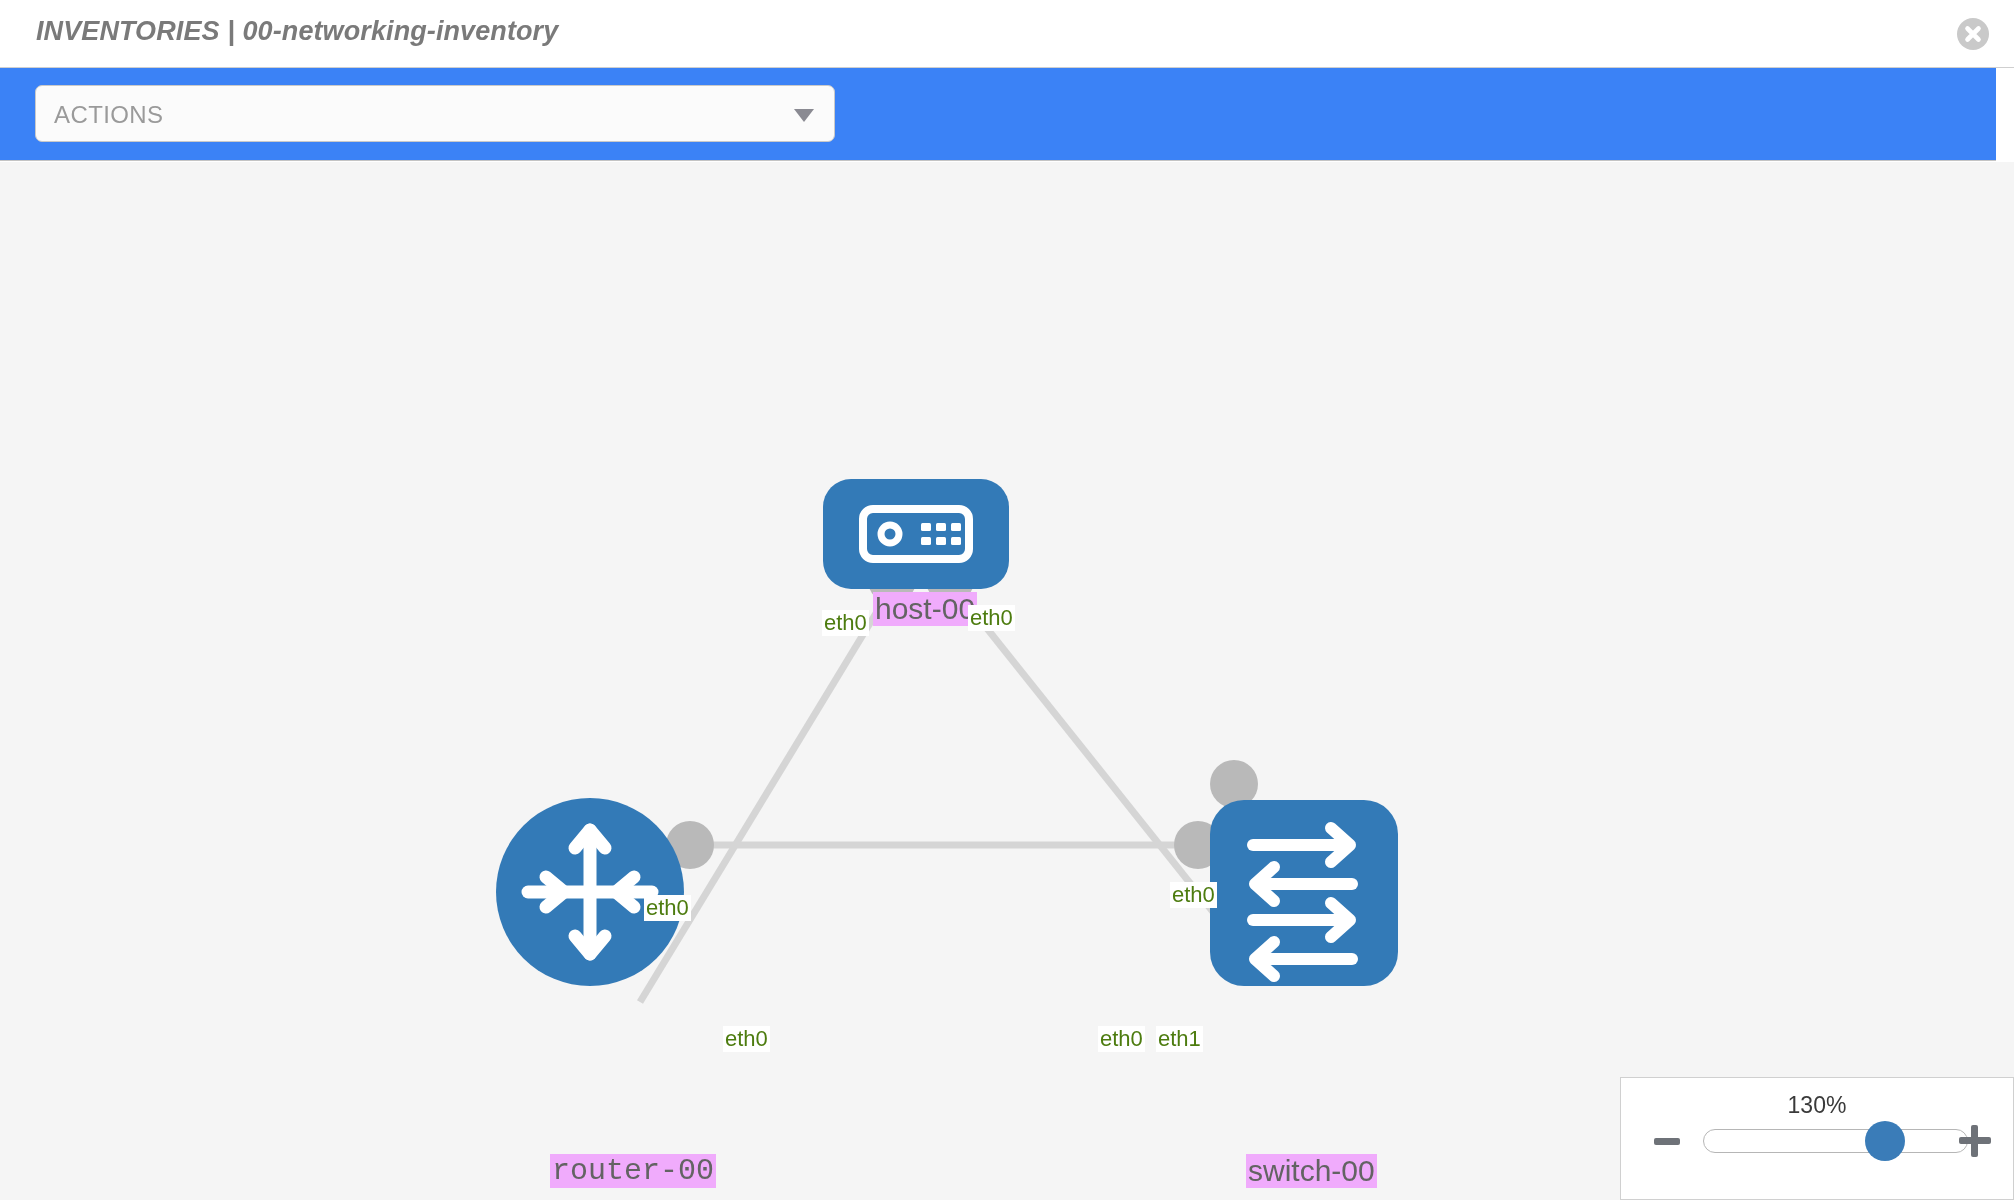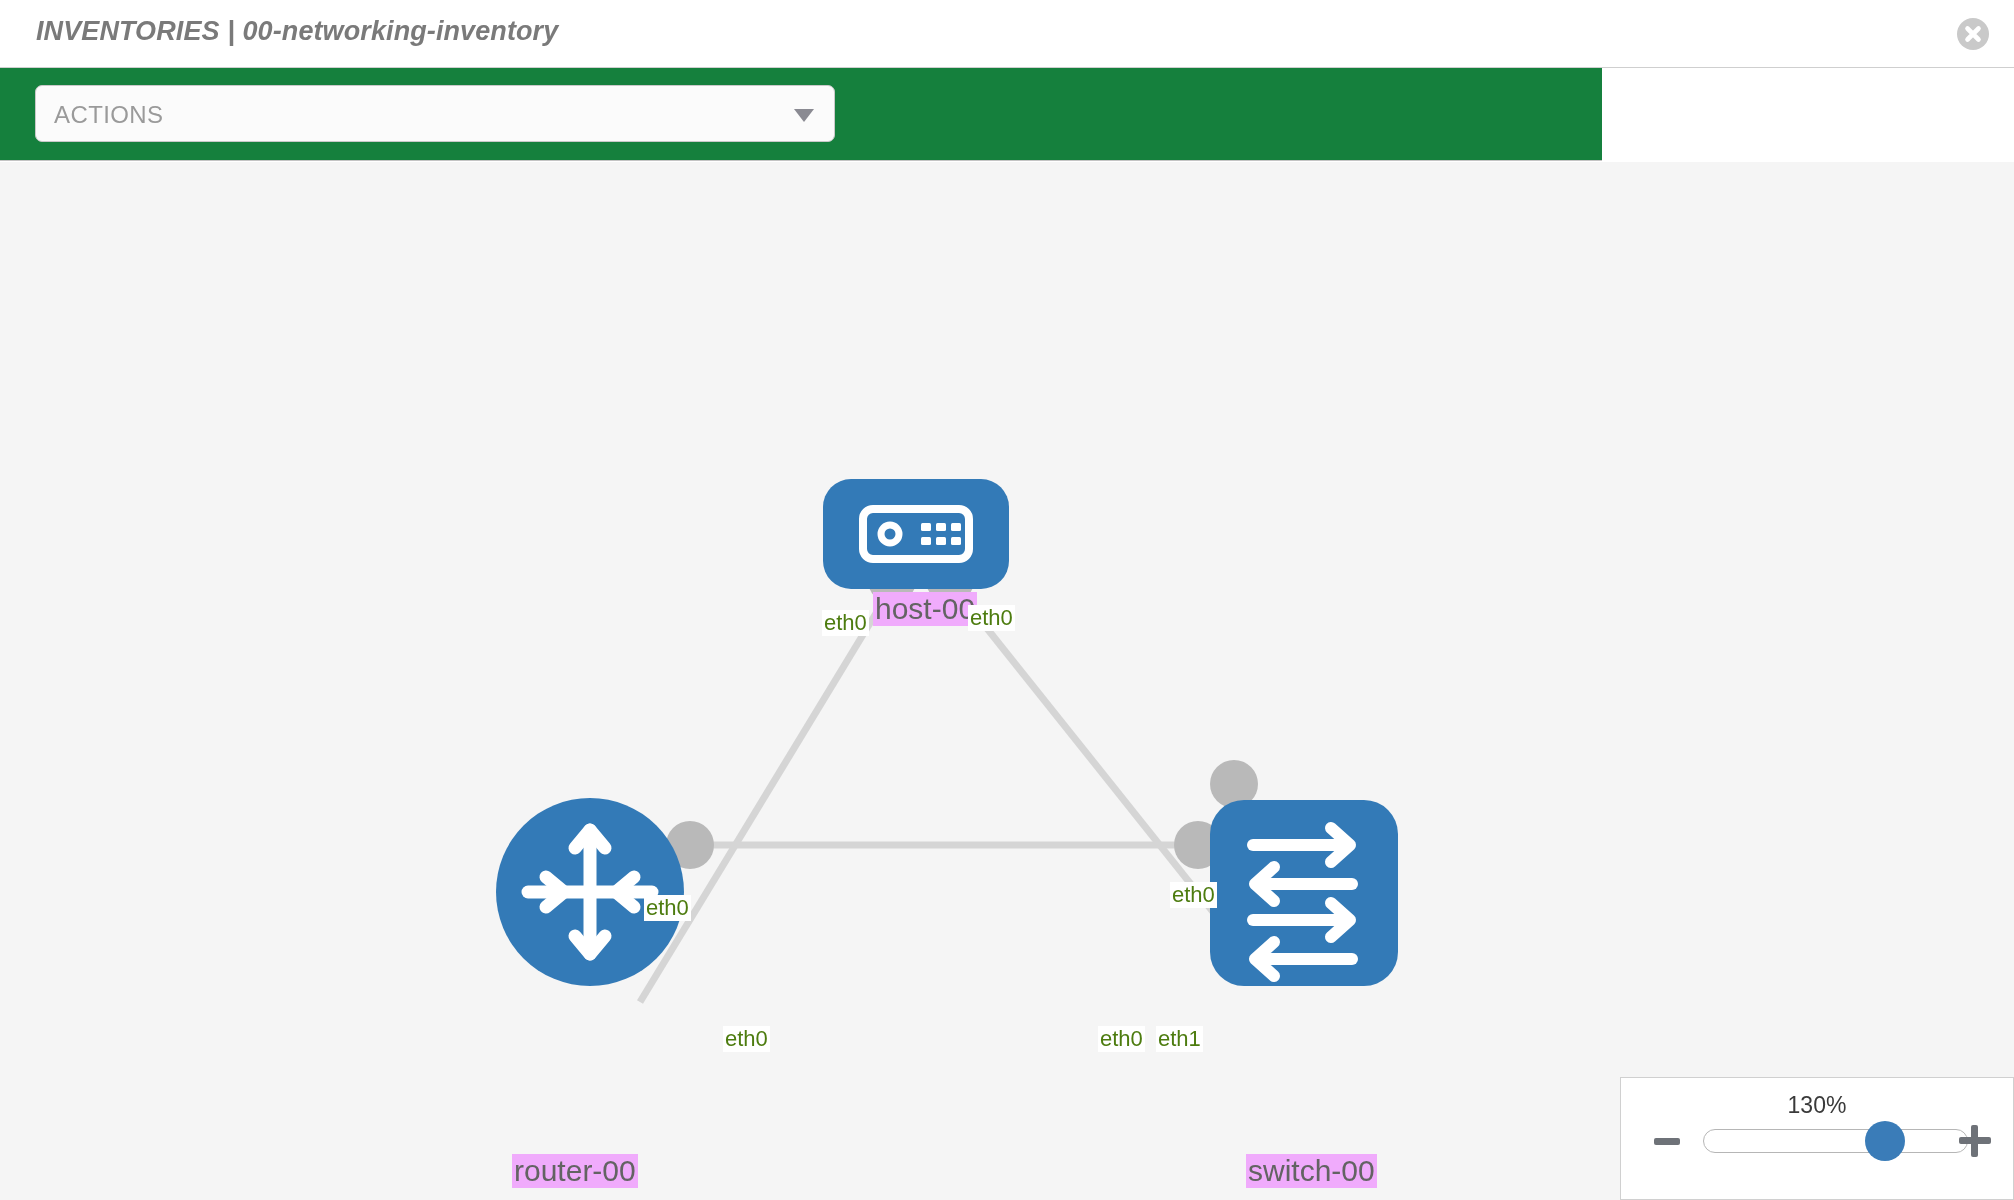--- a/index.html
+++ b/index.html
@@ -27,22 +27,22 @@
   }
   #close-button {
     position: absolute; right: 24px; top: 17px;
     width: 34px; height: 34px;
     cursor: pointer;
   }
 
   
   #toolbar {
     position: absolute; top: 68px; left: 0;
-    width: 1602px; height: 93px;
-    background: #15803d;
+    width: 1996px; height: 93px;
+    background: #3b82f6;
     border-bottom: 1px solid #c4c4c4;
   }
   #actions-select {
     position: absolute; left: 35px; top: 17px;
     width: 800px; height: 57px;
     background: #fbfbfb;
     border: 1px solid #c9c9c9;
     border-radius: 7px;
     cursor: pointer;
   }
@@ -254,21 +254,21 @@
           <path d="M1274 705 L1255 722 L1274 739"></path>
         <path d="M1253 758 H1348"></path>
           <path d="M1331 741 L1350 758 L1331 775"></path>
         <path d="M1352 797 H1257"></path>
           <path d="M1274 780 L1255 797 L1274 814"></path>
       </g>
     </g>
   </svg>
 
   <div class="node-name" style="left:873px; top:430px;">host-00</div>
-  <div class="node-name" style="left:512px; top:992px;">router-00</div>
+  <div class="node-name" style="left:550px; top:992px;font-family:Liberation Mono, monospace;">router-00</div>
   <div class="node-name" style="left:1246px; top:992px;">switch-00</div>
 
   <div class="iface-label" style="left:822px; top:448px;">eth0</div>
   <div class="iface-label" style="left:968px; top:443px;">eth0</div>
   <div class="iface-label" style="left:644px; top:733px;">eth0</div>
   <div class="iface-label" style="left:1170px; top:720px;">eth0</div>
   <div class="iface-label" style="left:723px; top:864px;">eth0</div>
   <div class="iface-label" style="left:1098px; top:864px;">eth0</div>
   <div class="iface-label" style="left:1113px; top:864px;margin-left:43px;">eth1</div>
 

